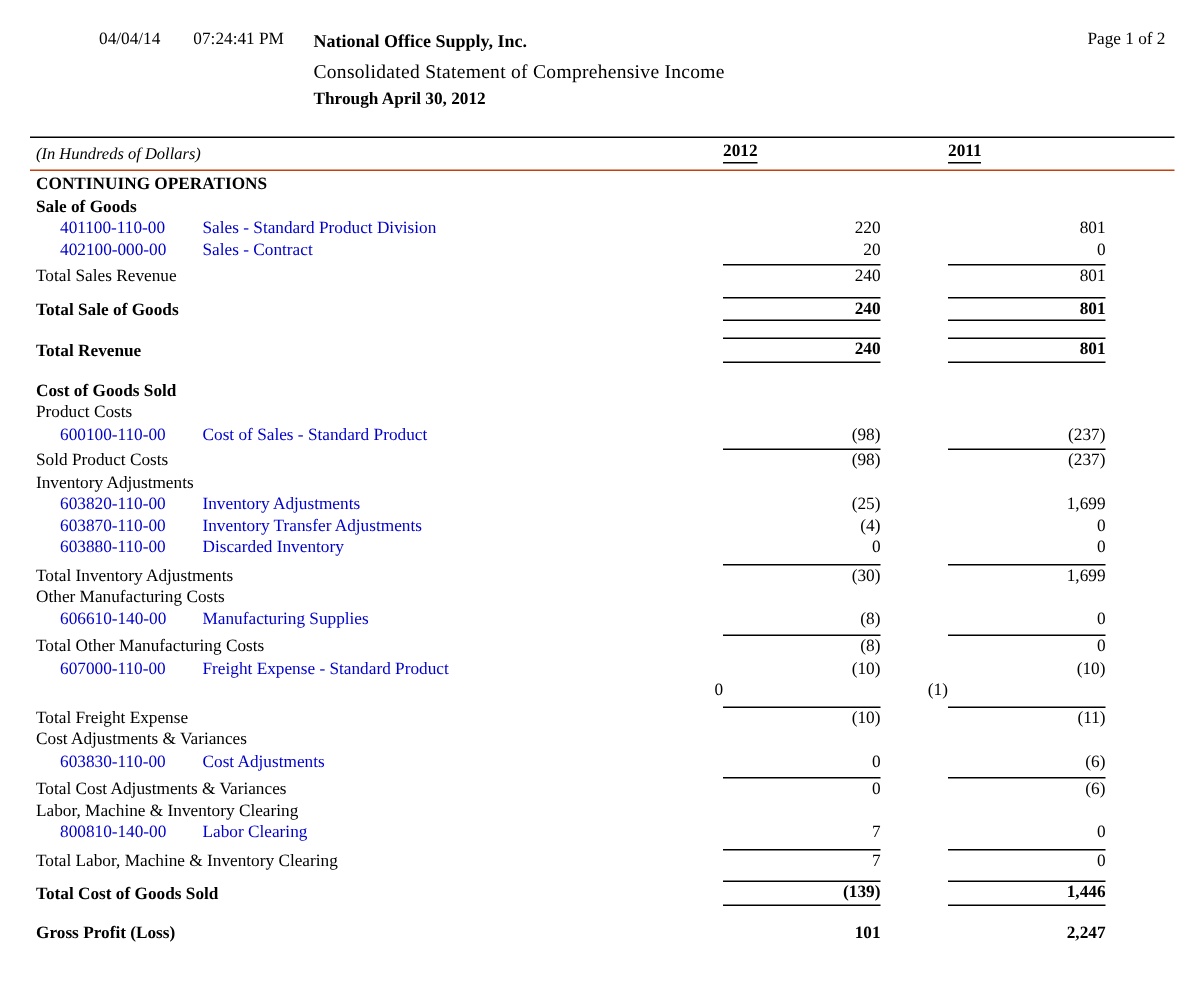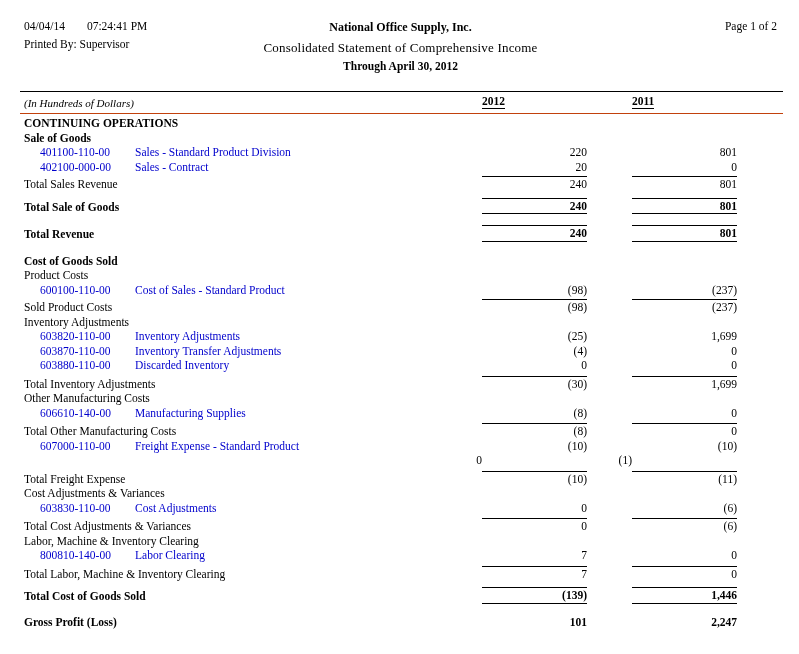--- a/index.html
+++ b/index.html
@@ -12,24 +12,24 @@
   }
   .page { width: 799px; height: 654px; padding-top: 20px; box-sizing: border-box; }
 
   
   .hdr {
     display: grid;
     grid-template-columns: 185px 1fr 185px;
     padding: 0 22px 0 24px;
     align-items: start;
   }
-  .hdr-left  { font-size: 11.5px; }
+  .hdr-left  { font-size: 11.5px; margin-left: 42px; }
   .hdr-datetime { display: flex; gap: 22px; }
   .hdr-printedby { margin-top: 6px; }
-  .hdr-center { text-align: center; }
+  .hdr-center { text-align: left; }
   .company  { font-weight: bold; font-size: 12px; }
   .title    { font-weight: normal; font-size: 13px; margin-top: 5px; letter-spacing: 0.2px; }
   .subtitle { font-weight: bold; font-size: 11.5px; margin-top: 4px; }
   .hdr-right { text-align: right; font-size: 11.5px; }
 
   
   .grid {
     display: grid;
     grid-template-columns: 1fr 105px 45px 105px;
     align-items: end;
@@ -76,21 +76,20 @@
 <body>
 
 <div class="page">
 
   <div class="hdr">
     <div class="hdr-left">
       <div class="hdr-datetime">
         <span>04/04/14</span>
         <span>07:24:41 PM</span>
       </div>
-      <div class="hdr-printedby">Printed By: Supervisor</div>
     </div>
     <div class="hdr-center">
       <div class="company">National Office Supply, Inc.</div>
       <div class="title">Consolidated Statement of Comprehensive Income</div>
       <div class="subtitle">Through April 30, 2012</div>
     </div>
     <div class="hdr-right">Page 1 of 2</div>
   </div>
 
   <div class="col-header grid">

